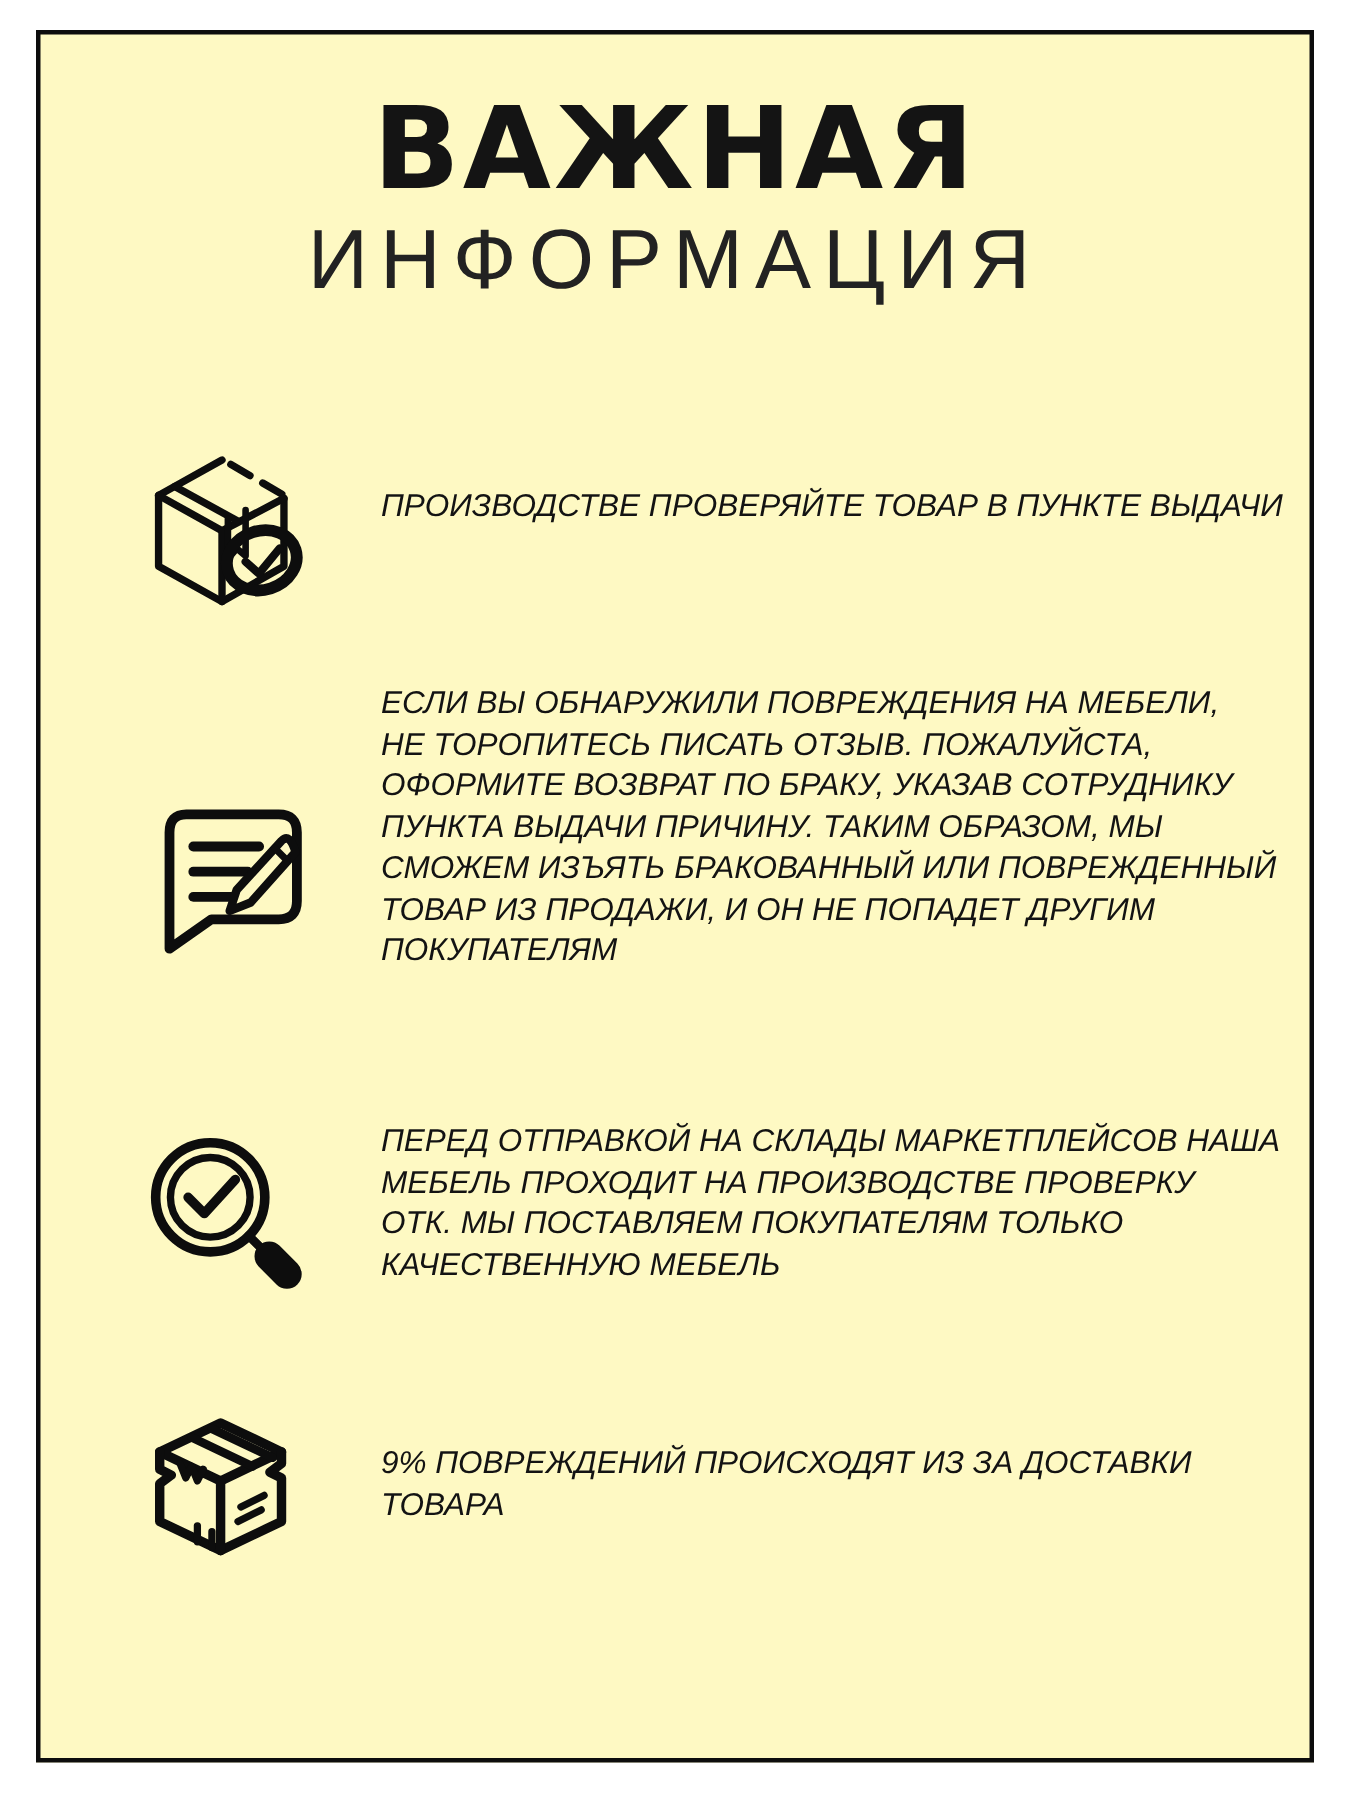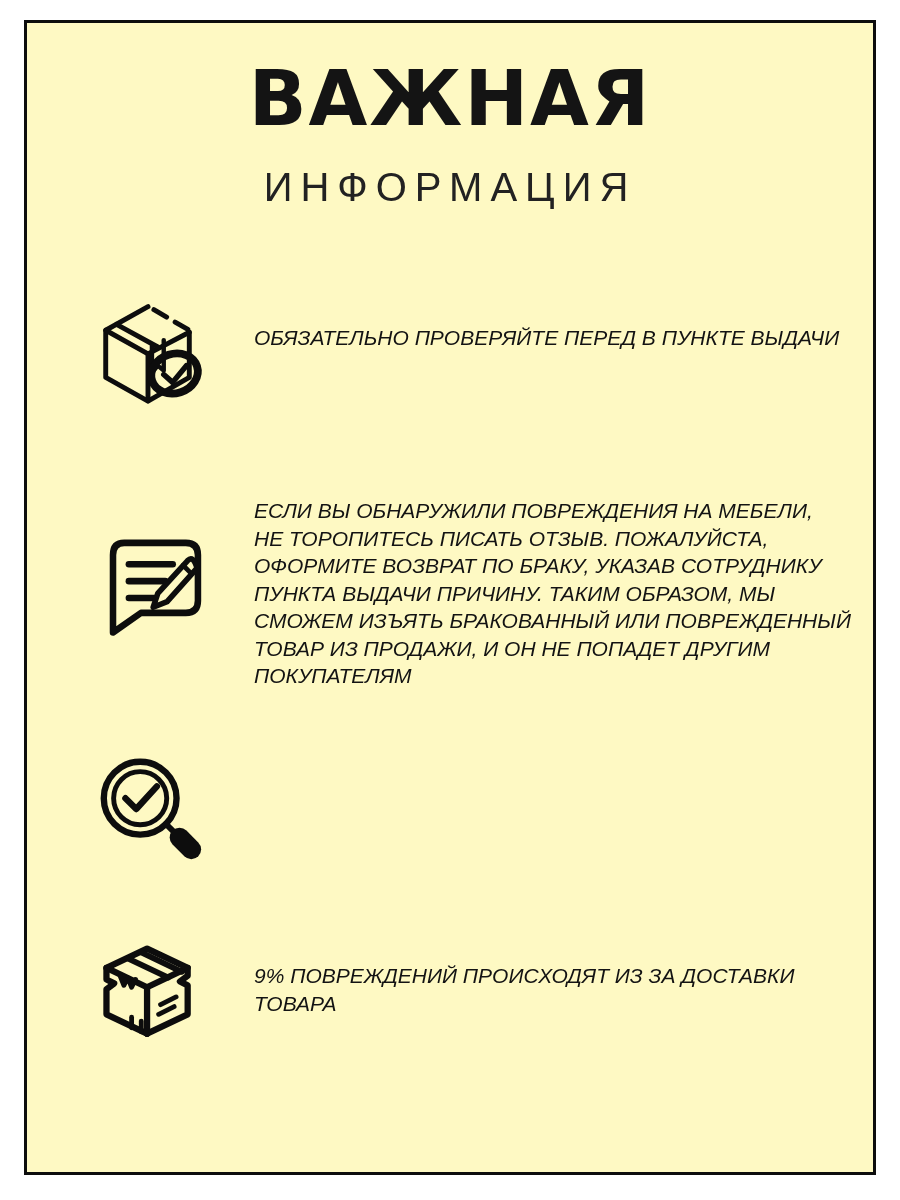--- a/index.html
+++ b/index.html
@@ -7,22 +7,22 @@
   .frame{
     position:absolute;left:24px;top:20px;width:846px;height:1149px;
     border:3px solid #0d0d0d;background:#fef9c3;
   }
   .title-wrap{position:absolute;top:36px;left:0;right:0;text-align:center;color:#111;}
   .title-primary{
     margin:0;font-family:"DejaVu Sans",sans-serif;font-weight:bold;
     font-size:76px;line-height:80px;letter-spacing:2px;color:#141414;
   }
   .title-secondary{
-    margin:18px 0 0 0;font-family:"Liberation Sans",sans-serif;font-weight:400;
-    font-size:40px;line-height:60px;letter-spacing:8px;color:#222;
+    margin:4px 0 0 0;font-family:"Liberation Sans",sans-serif;font-weight:400;
+    font-size:56px;line-height:60px;letter-spacing:8px;color:#222;
   }
   .icon{position:absolute;}
   .icon svg{display:block;width:100%;height:100%;}
   .info-text{
     position:absolute;left:227px;width:620px;
     font:italic 21px/27.5px "Liberation Sans",sans-serif;
     color:#131313;white-space:pre-line;
   }
   .st{stroke:#0d0d0d;fill:none;stroke-linecap:round;stroke-linejoin:round;}
 </style>
@@ -41,49 +41,53 @@
       <path class="st" stroke-width="5" d="M60,20 L17,44 L17,92 L60,116 L102,92 L102,46"></path>
       <path class="st" stroke-width="5" stroke-dasharray="15 10" d="M66,23 L102,44"></path>
       <path class="st" stroke-width="5" d="M17,44 L60,68 L102,46"></path>
       <path class="st" stroke-width="5" d="M60,68 L60,116"></path>
       <path class="st" stroke-width="5" d="M28,38 L70,61"></path>
       <polyline class="st" stroke-width="4.5" points="64,60 64,87 70,80 76,85 76,54"></polyline>
       <ellipse class="st" stroke-width="8" fill="#ffffff" cx="87" cy="88" rx="24" ry="20" transform="rotate(-18 87 88)"></ellipse>
       <path class="st" stroke-width="5.5" d="M76,89 L85,97 L99,80"></path>
     </svg>
   </div>
-  <div class="info-text" style="top:301px;">ОБЯЗАТЕЛЬНО ПРОВЕРЯЙТЕ ПЕРЕД В ПУНКТЕ ВЫДАЧИ</div>
+  <div class="info-text" style="top:301px;">ПРОИЗВОДСТВЕ ПРОВЕРЯЙТЕ ТОВАР В ПУНКТЕ ВЫДАЧИ</div>
 
   <div class="icon" style="left:72px;top:504px;width:112px;height:112px;">
     <svg viewBox="0 0 120 120">
       <path class="st" stroke-width="7" d="M45,92 H93 Q106,92 106,79 V30 Q106,17 93,17 H27 Q15,17 15,30 V113 Z"></path>
       <path class="st" stroke-width="7" d="M32,40 H79"></path>
       <path class="st" stroke-width="7" d="M32,58 H71"></path>
       <path class="st" stroke-width="7" d="M32,76 H59"></path>
       <path class="st" stroke-width="6" fill="#ffffff" d="M63,71 L95,36 Q101,30 105,44 L73,80 L58,86 Z"></path>
       <path class="st" stroke-width="5" d="M90,41 L99,50"></path>
     </svg>
   </div>
-  <div class="info-text" style="top:474px;">ЕСЛИ ВЫ ОБНАРУЖИЛИ ПОВРЕЖДЕНИЯ НА МЕБЕЛИ,
+  <div class="info-text" style="top:432px;">ЕСЛИ ВЫ ОБНАРУЖИЛИ ПОВРЕЖДЕНИЯ НА МЕБЕЛИ,
 НЕ ТОРОПИТЕСЬ ПИСАТЬ ОТЗЫВ. ПОЖАЛУЙСТА,
 ОФОРМИТЕ ВОЗВРАТ ПО БРАКУ, УКАЗАВ СОТРУДНИКУ
 ПУНКТА ВЫДАЧИ ПРИЧИНУ. ТАКИМ ОБРАЗОМ, МЫ
 СМОЖЕМ ИЗЪЯТЬ БРАКОВАННЫЙ ИЛИ ПОВРЕЖДЕННЫЙ
 ТОВАР ИЗ ПРОДАЖИ, И ОН НЕ ПОПАДЕТ ДРУГИМ
 ПОКУПАТЕЛЯМ</div>
 
   <div class="icon" style="left:64px;top:728px;width:118px;height:118px;">
     <svg viewBox="0 0 120 120">
       <circle class="st" stroke-width="6.5" cx="50" cy="48" r="37"></circle>
       <circle class="st" stroke-width="5" cx="50" cy="48" r="27"></circle>
       <path class="st" stroke-width="6.5" d="M35,48 L46,59 L67,36"></path>
       <path class="st" stroke-width="6" d="M76,74 L84,82"></path>
       <path class="st" stroke-width="20" d="M90,88 L102,100"></path>
     </svg>
   </div>
+  <div class="info-text" style="top:724px;">ПЕРЕД ОТПРАВКОЙ НА СКЛАДЫ МАРКЕТПЛЕЙСОВ НАША
+МЕБЕЛЬ ПРОХОДИТ НА ПРОИЗВОДСТВЕ ПРОВЕРКУ
+ОТК. МЫ ПОСТАВЛЯЕМ ПОКУПАТЕЛЯМ ТОЛЬКО
+КАЧЕСТВЕННУЮ МЕБЕЛЬ</div>
 
   <div class="icon" style="left:64px;top:914px;width:116px;height:116px;">
     <svg viewBox="0 0 120 120">
       <path class="st" stroke-width="6.5" d="M58,12 L100,32 L58,52 L16,32 Z"></path>
       <path class="st" stroke-width="6" d="M38,22 L80,42"></path>
       <path class="st" stroke-width="6" d="M52,16 L94,36"></path>
       <path class="st" stroke-width="6.5" d="M100,32 L100,40 L92,46 L100,50 L100,80 L58,100"></path>
       <path class="st" stroke-width="6.5" d="M16,32 L16,44 L24,48 L16,54 L16,80 L58,100"></path>
       <path class="st" stroke-width="6.5" d="M58,52 L58,100"></path>
       <polyline class="st" stroke-width="5" points="30,40 34,50 38,42 42,52 46,44"></polyline>

